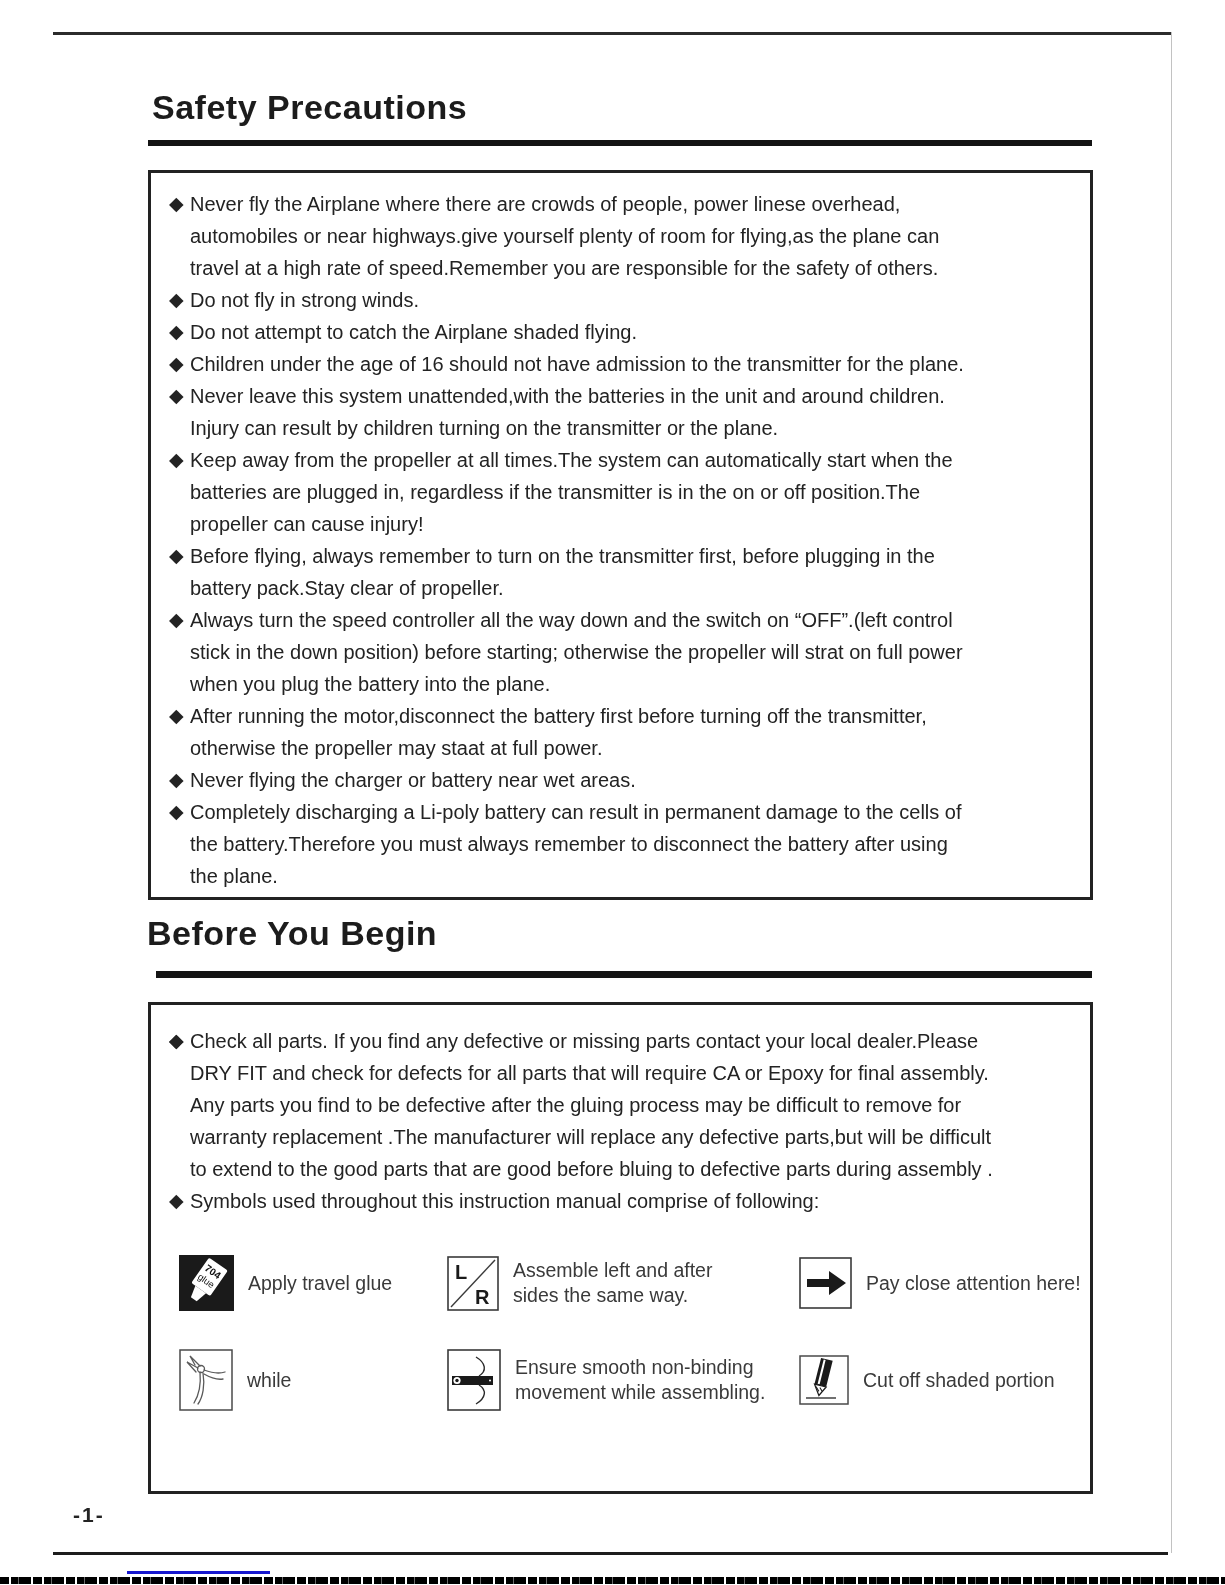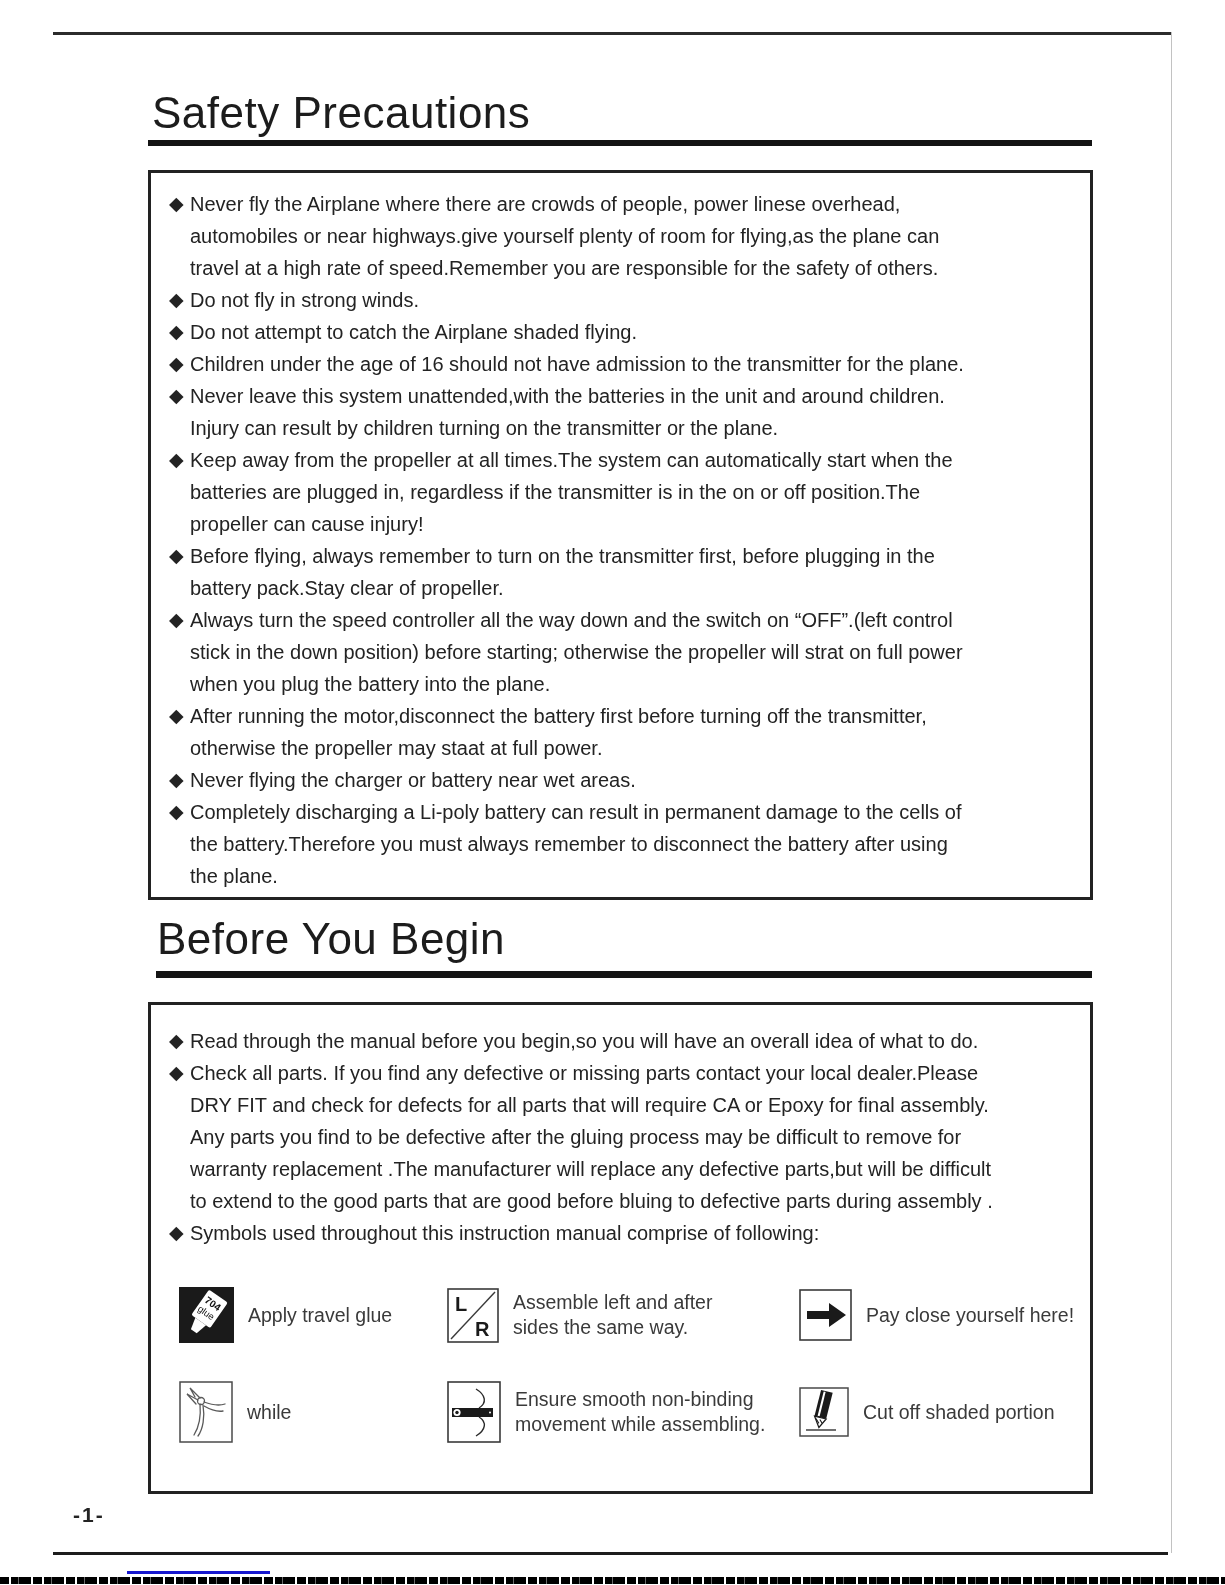--- a/index.html
+++ b/index.html
@@ -4,23 +4,23 @@
 <style>
   html,body { margin:0; padding:0; background:#ffffff; }
   .page {
     position:relative; width:1225px; height:1585px; background:#ffffff;
     font-family:"Liberation Sans","DejaVu Sans",sans-serif; color:#1f1f1f;
     overflow:hidden;
   }
   .top-line    { position:absolute; left:53px;  top:32px;   width:1119px; height:3px; background:#2b2b2b; }
   .right-vline { position:absolute; left:1171px; top:32px;  width:1px;  height:1521px; background:#c2c2c2; }
 
-  .section-title { position:absolute; font-size:44px; font-weight:400; color:#1c1c1c; letter-spacing:0.5px; }
+  .section-title { position:absolute; font-size:34px; font-weight:700; color:#1c1c1c; letter-spacing:0.5px; }
   #title1 { left:152px; top:88px; }
-  #title2 { left:157px; top:914px; }
+  #title2 { left:147px; top:914px; }
 
   .rule { position:absolute; background:#141414; }
   #rule1 { left:148px; top:140px; width:944px; height:6px; }
   #rule2 { left:156px; top:971px; width:936px; height:7px; }
 
   .content-box {
     position:absolute; left:148px; width:945px; box-sizing:border-box;
     border:3px solid #222; background:#fff;
   }
   #box1 { top:170px;  height:730px; padding:15px 6px 0 18px; }
@@ -82,21 +82,21 @@
 the battery.Therefore you must always remember to disconnect the battery after using
 the plane.</span></div>
       </div>
   </div>
 
   <div class="section-title" id="title2">Before You Begin</div>
   <div class="rule" id="rule2"></div>
 
   <div class="content-box" id="box2">
     <div>
-        <div class="bullet"><span class="diamond">◆</span><span class="bullet-text">Read through the manual before you begin,so you will have an overall idea of what to do.</span></div>
+        <div class="bullet"><span class="diamond">◆</span></div>
         <div class="bullet"><span class="diamond">◆</span><span class="bullet-text">Check all parts. If you find any defective or missing parts contact your local dealer.Please
 DRY FIT and check for defects for all parts that will require CA or Epoxy for final assembly.
 Any parts you find to be defective after the gluing process may be difficult  to remove for
 warranty replacement .The manufacturer will replace any defective parts,but will be difficult
 to extend to the good parts that are good before bluing to defective parts during assembly .</span></div>
         <div class="bullet"><span class="diamond">◆</span><span class="bullet-text">Symbols used throughout this instruction manual comprise of following:</span></div>
       </div>
 
     <div id="symbols">
 
@@ -122,21 +122,21 @@
         </svg>
         <span class="symbol-label">Assemble left and after
 sides the same way.</span>
       </div>
 
       <div class="symbol-cell">
         <svg width="53" height="52" viewBox="0 0 53 52">
           <rect x="1" y="1" width="51" height="50" fill="#fff" stroke="#3a3a3a" stroke-width="1.6"></rect>
           <polygon points="8,22 30,22 30,14 47,26 30,38 30,30 8,30" fill="#1a1a1a"></polygon>
         </svg>
-        <span class="symbol-label">Pay close yourself here!</span>
+        <span class="symbol-label">Pay close attention here!</span>
       </div>
 
       <div class="symbol-cell">
         <svg width="54" height="62" viewBox="0 0 54 62">
           <rect x="1" y="1" width="52" height="60" fill="#fff" stroke="#4a4a4a" stroke-width="1.5"></rect>
           <g stroke="#5a5a5a" stroke-width="1.3" fill="none" stroke-linecap="round">
             <circle cx="22" cy="20" r="3.5"></circle>
             <path d="M21 17 L11 7 L16 16"></path>
             <path d="M19 19 L8 13 L17 23"></path>
             <path d="M25 21 C33 24 40 25 46 23"></path>

